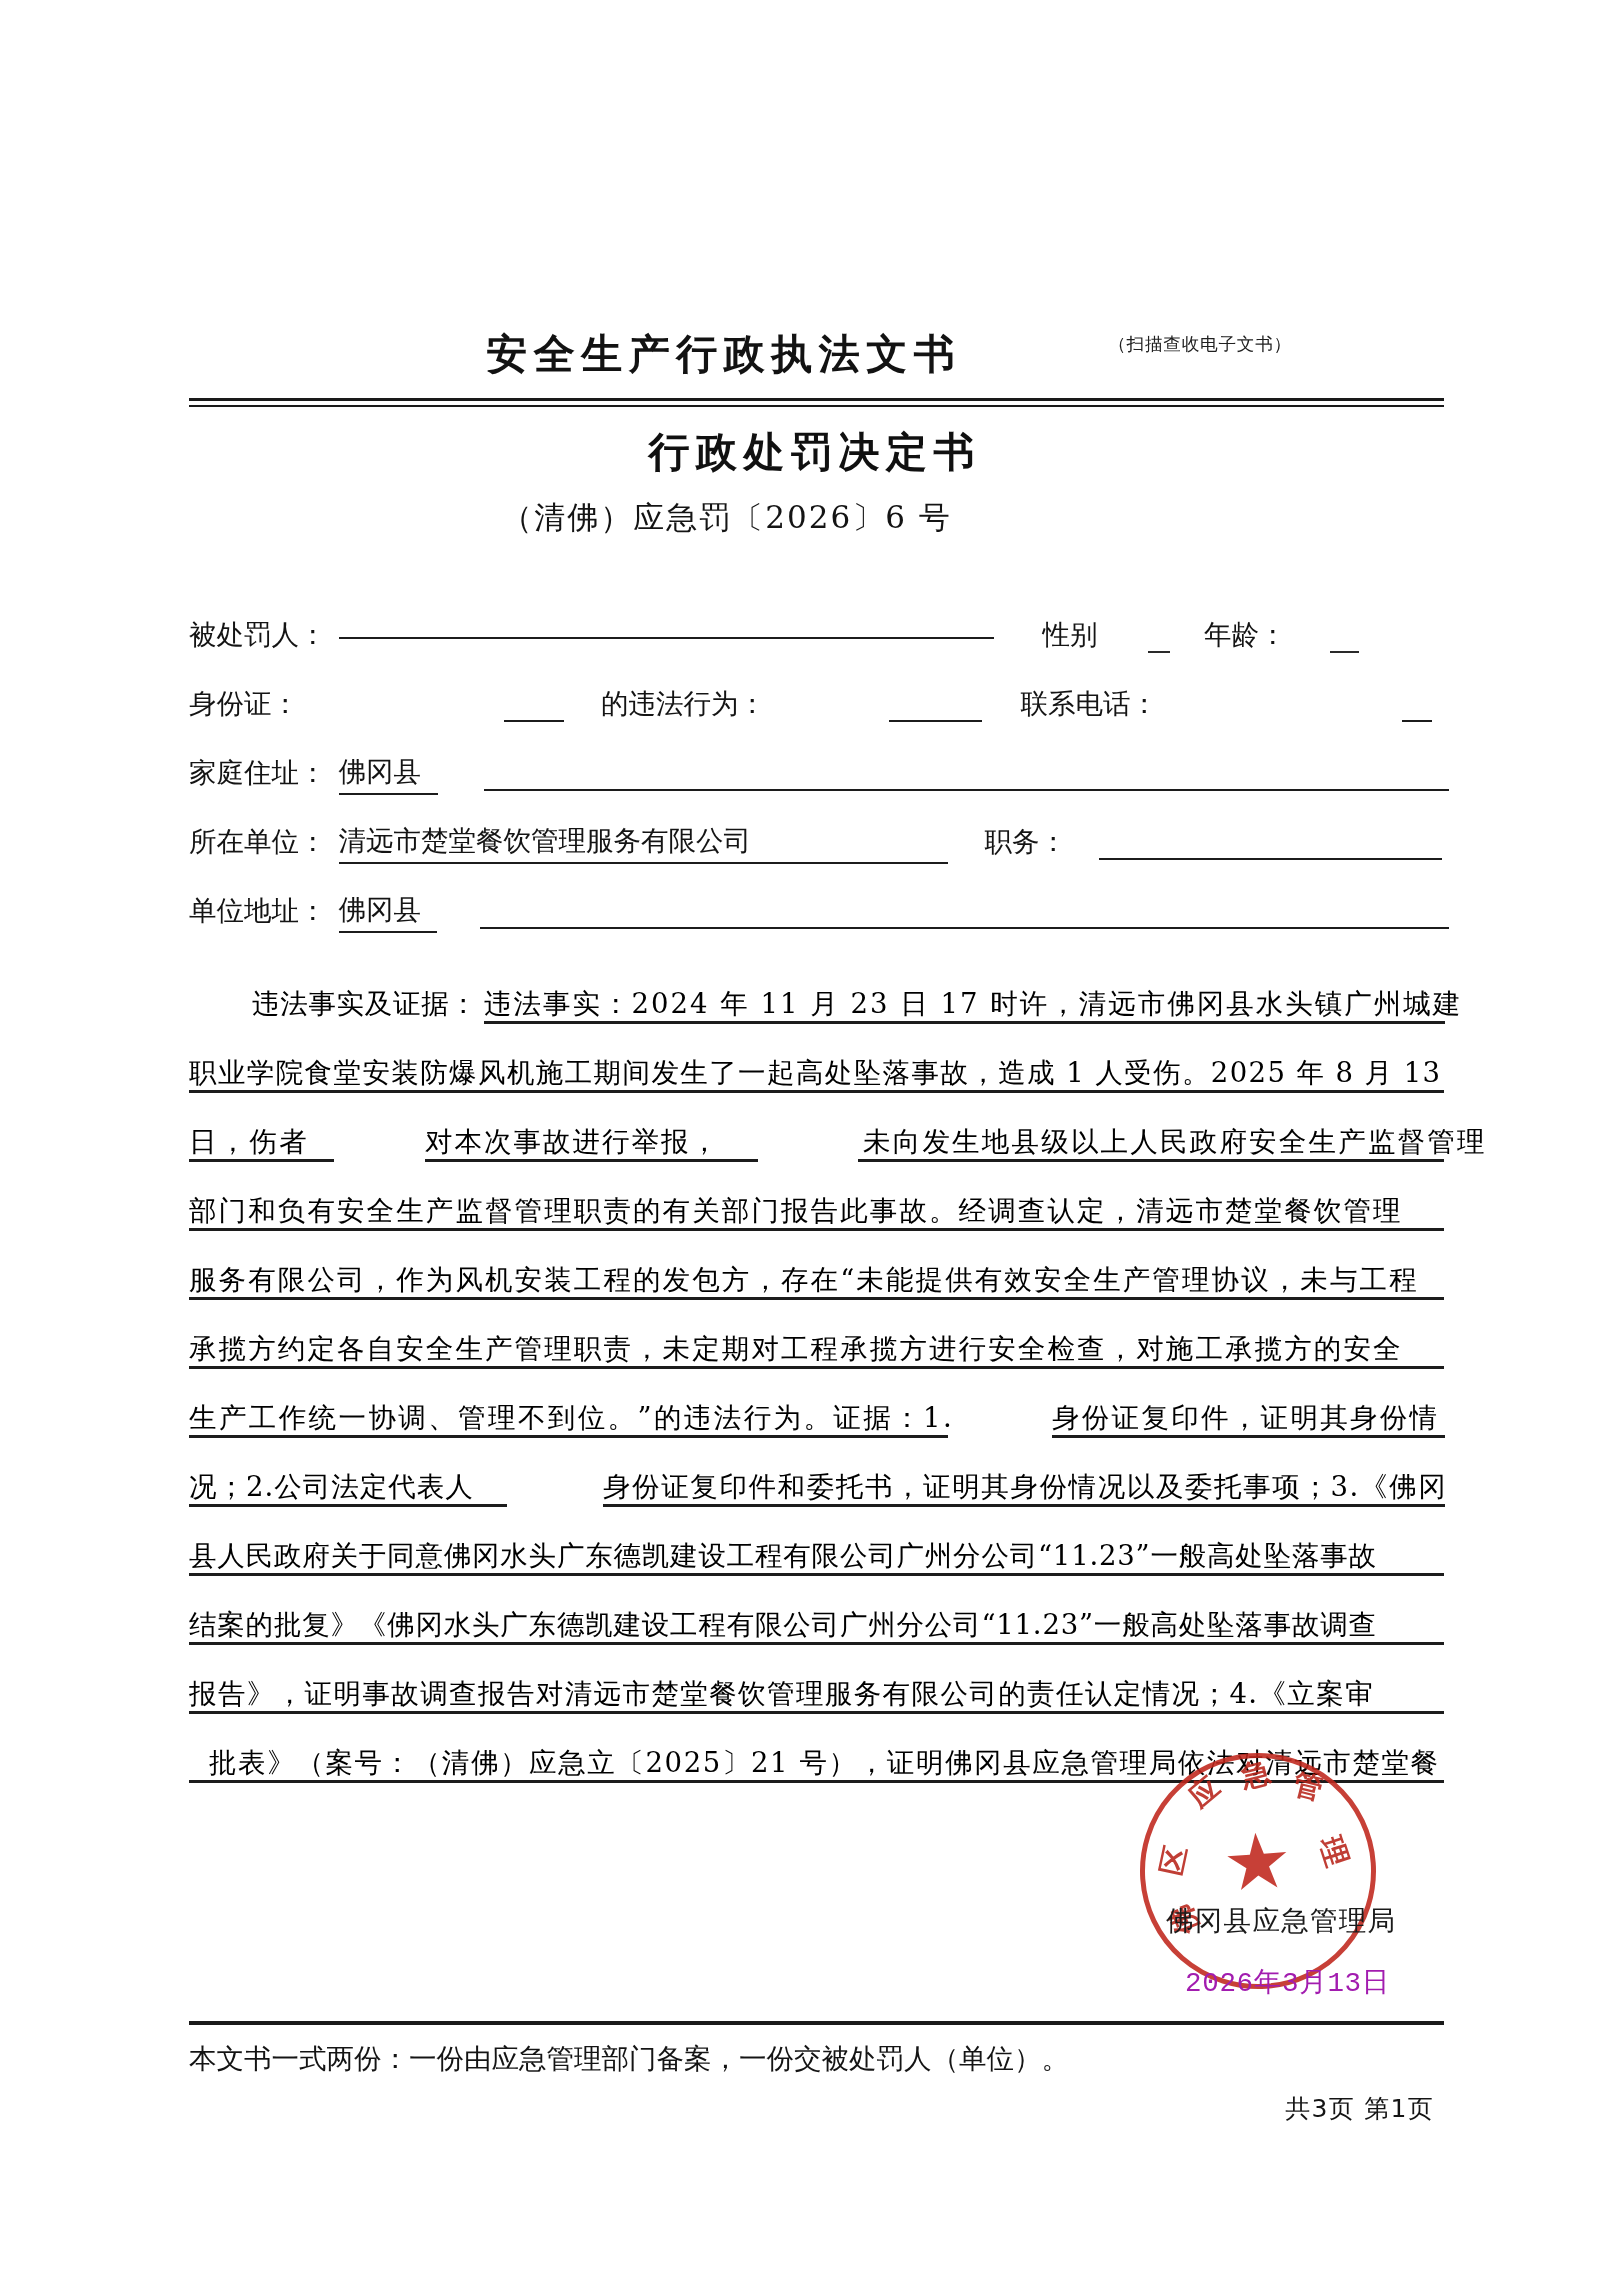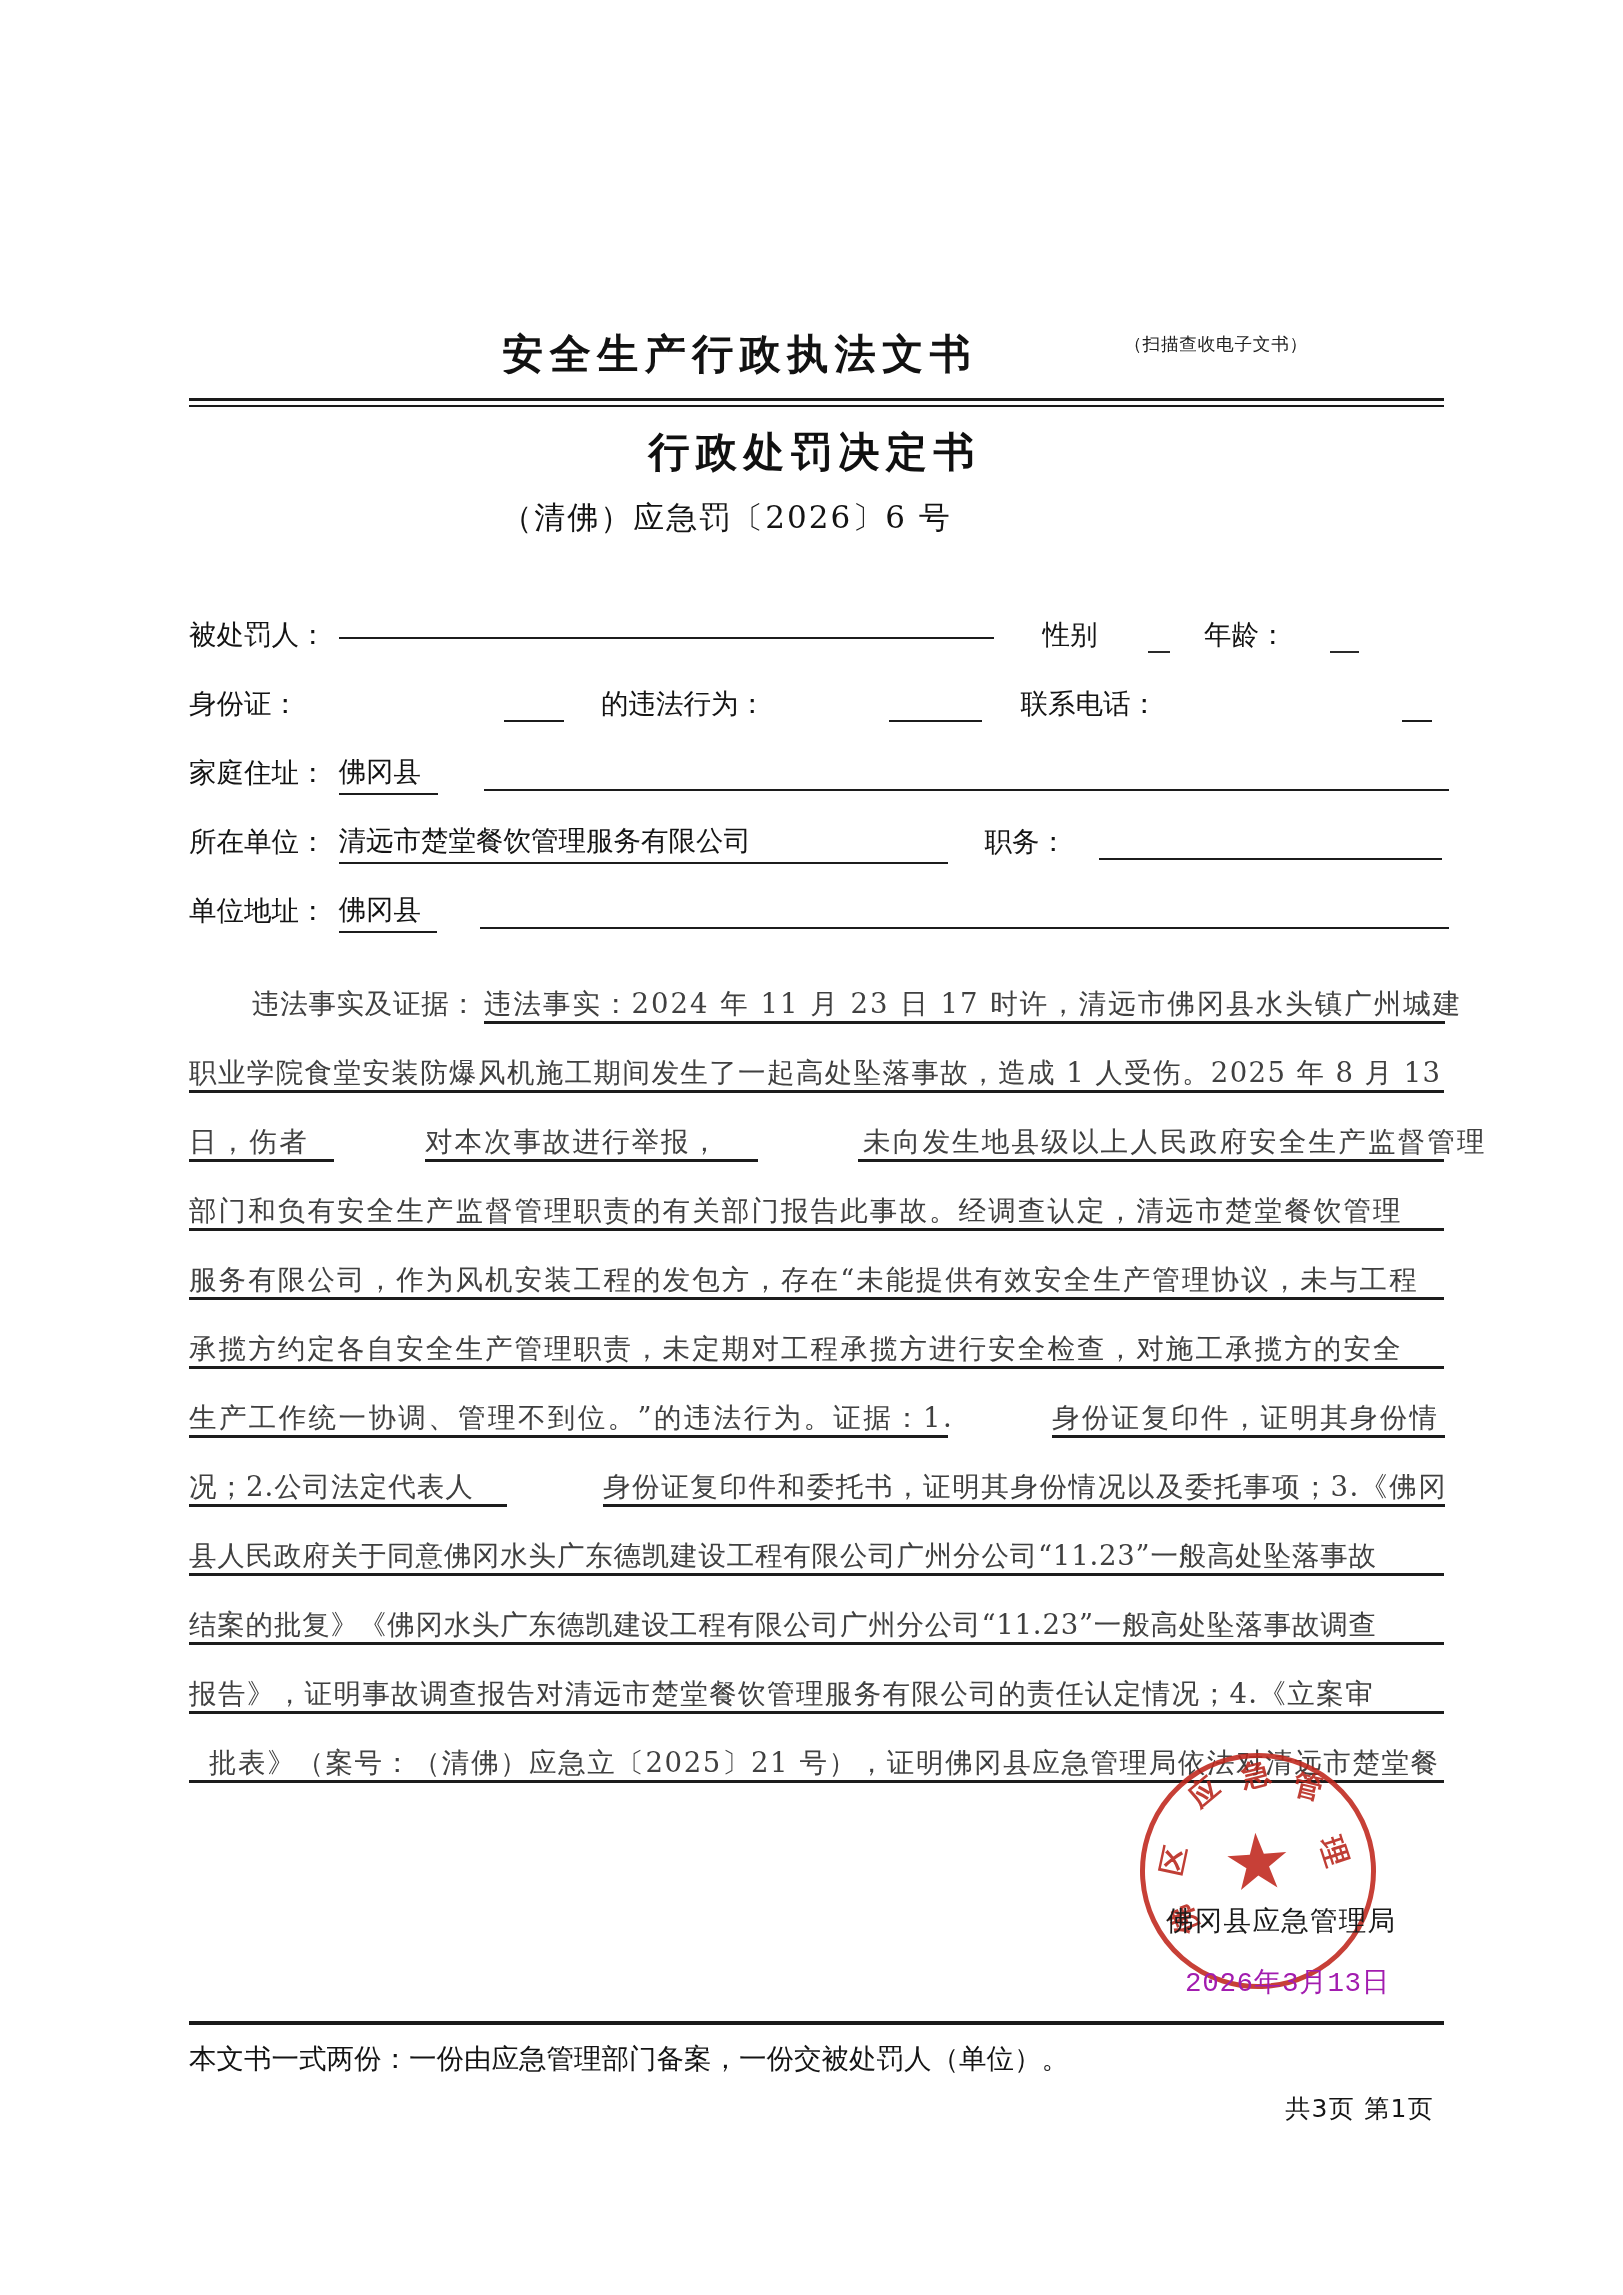--- a/index.html
+++ b/index.html
@@ -17,21 +17,20 @@
     background: #ffffff;
     overflow: hidden;
   }
 
   
   .header-zone {
     position: absolute;
     left: 0;
     top: 327px;
     width: 1441px;
-    margin-left: 16px;
   }
   .doc-kind {
     text-align: center;
     font-size: 41px;
     font-weight: bold;
     letter-spacing: 6.5px;
     color: #121212;
     font-family: "DejaVu Sans", "Liberation Sans", sans-serif;
     text-indent: 6.5px;
   }
@@ -124,21 +123,21 @@
   .body-zone {
     position: absolute;
     left: 189px;
     top: 960px;
     width: 1255px;
   }
   .bline {
     position: relative;
     height: 69px;
     font-size: 27.5px;
-    color: #404040;
+    color: #000000;
     white-space: nowrap;
     font-family: "DejaVu Serif", "Liberation Serif", serif;
   }
   .bline .txt {
     position: absolute;
     bottom: 11.8px;
     display: block;
     line-height: 1.0;
   }
   

